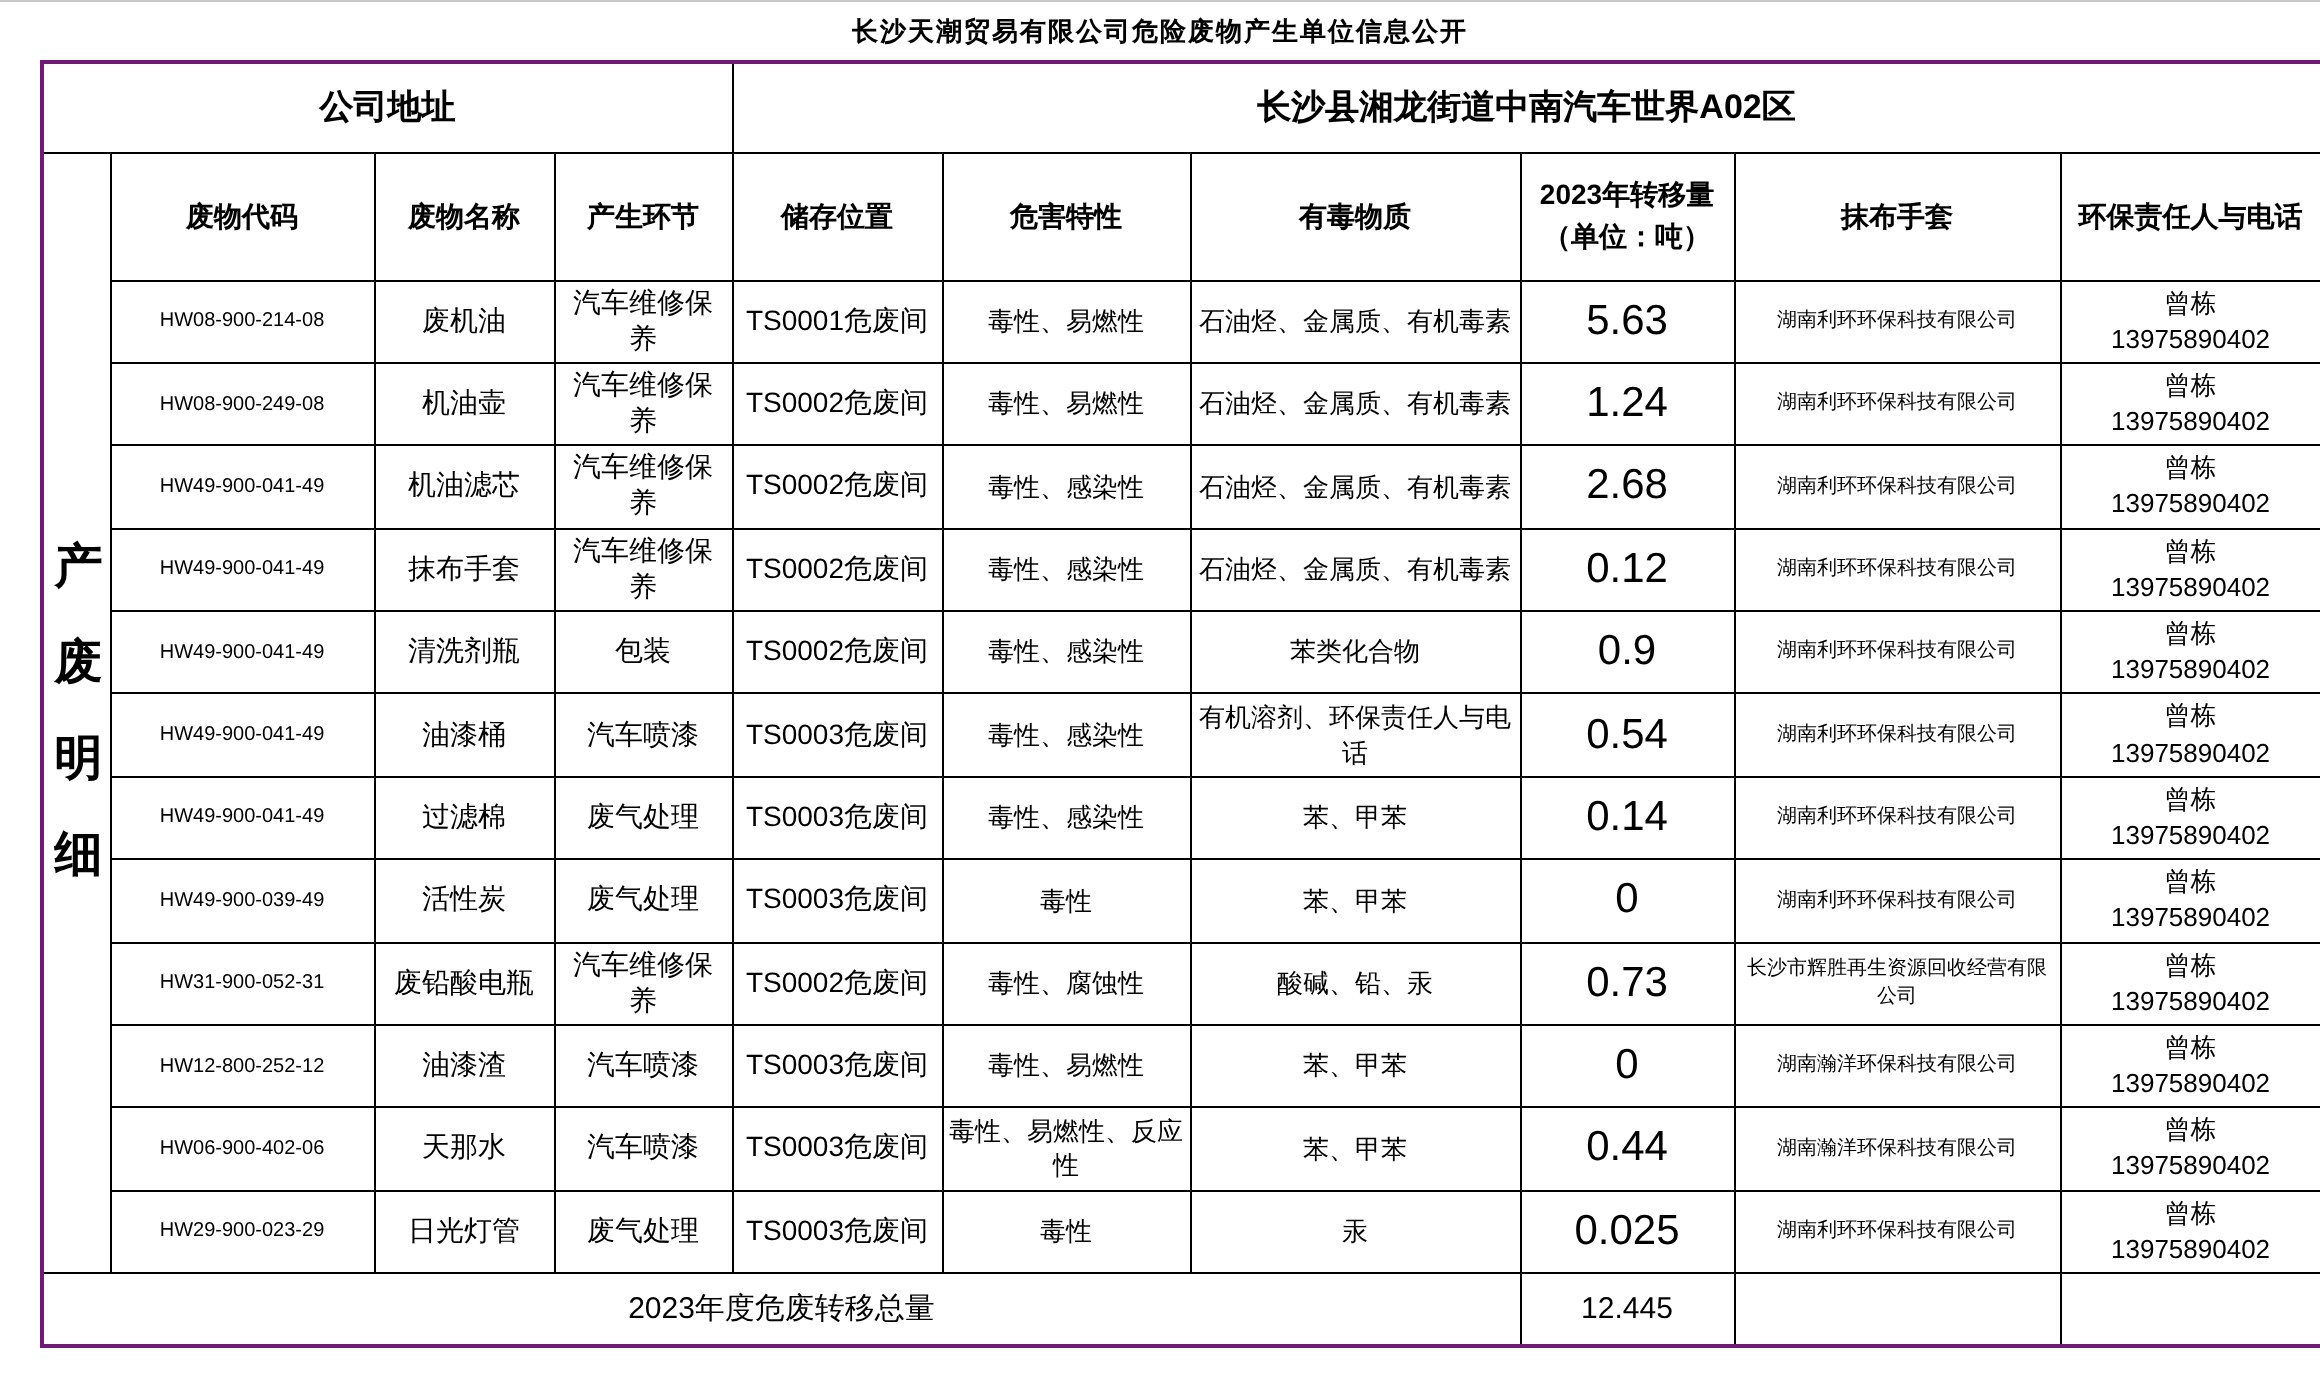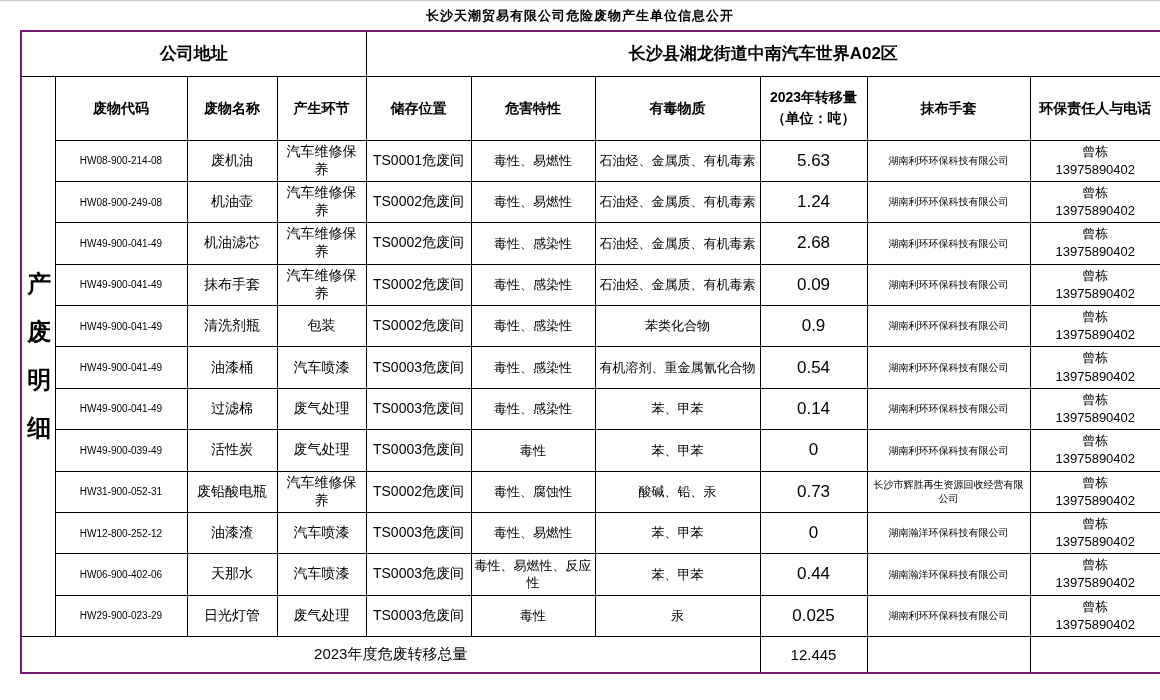--- a/index.html
+++ b/index.html
@@ -37,21 +37,21 @@
   .group-cell { font-weight: bold; }
   .vertical-label {
     width: 22px; margin: 0 auto;
     word-break: break-all;
     font-size: 24px; font-weight: bold;
     line-height: 2.0;
   }
   .data-row td { height: 41px; }
   .code-cell { font-size: 10px; font-family: "Liberation Sans", sans-serif; }
   .hazard-cell, .toxic-cell { font-size: 13px; line-height: 1.35; }
-  .amount-cell { font-size: 17px; }
+  .amount-cell { font-size: 21px; }
   .dest-cell { font-size: 10px; line-height: 1.35; }
   .contact-cell { font-size: 13px; line-height: 1.4; }
   .footer-row td { height: 36px; font-size: 15px; }
   .footer-total { font-size: 15px; text-align: center; }
 </style>
 </head>
 <body>
 
 <div class="title-bar">长沙天潮贸易有限公司危险废物产生单位信息公开</div>
 
@@ -138,21 +138,21 @@
     </td>
   </tr>
 
   <tr class="data-row">
     <td class="code-cell">HW49-900-041-49</td>
     <td>抹布手套</td>
     <td>汽车维修保养</td>
     <td>TS0002危废间</td>
     <td class="hazard-cell">毒性、感染性</td>
     <td class="toxic-cell">石油烃、金属质、有机毒素</td>
-    <td class="amount-cell">0.09</td>
+    <td class="amount-cell">0.12</td>
     <td class="dest-cell">湖南利环环保科技有限公司</td>
     <td class="contact-cell">
       <div>曾栋</div>
       <div>13975890402</div>
     </td>
   </tr>
 
   <tr class="data-row">
     <td class="code-cell">HW49-900-041-49</td>
     <td>清洗剂瓶</td>
@@ -167,21 +167,21 @@
       <div>13975890402</div>
     </td>
   </tr>
 
   <tr class="data-row">
     <td class="code-cell">HW49-900-041-49</td>
     <td>油漆桶</td>
     <td>汽车喷漆</td>
     <td>TS0003危废间</td>
     <td class="hazard-cell">毒性、感染性</td>
-    <td class="toxic-cell">有机溶剂、重金属氰化合物</td>
+    <td class="toxic-cell">有机溶剂、环保责任人与电话</td>
     <td class="amount-cell">0.54</td>
     <td class="dest-cell">湖南利环环保科技有限公司</td>
     <td class="contact-cell">
       <div>曾栋</div>
       <div>13975890402</div>
     </td>
   </tr>
 
   <tr class="data-row">
     <td class="code-cell">HW49-900-041-49</td>

